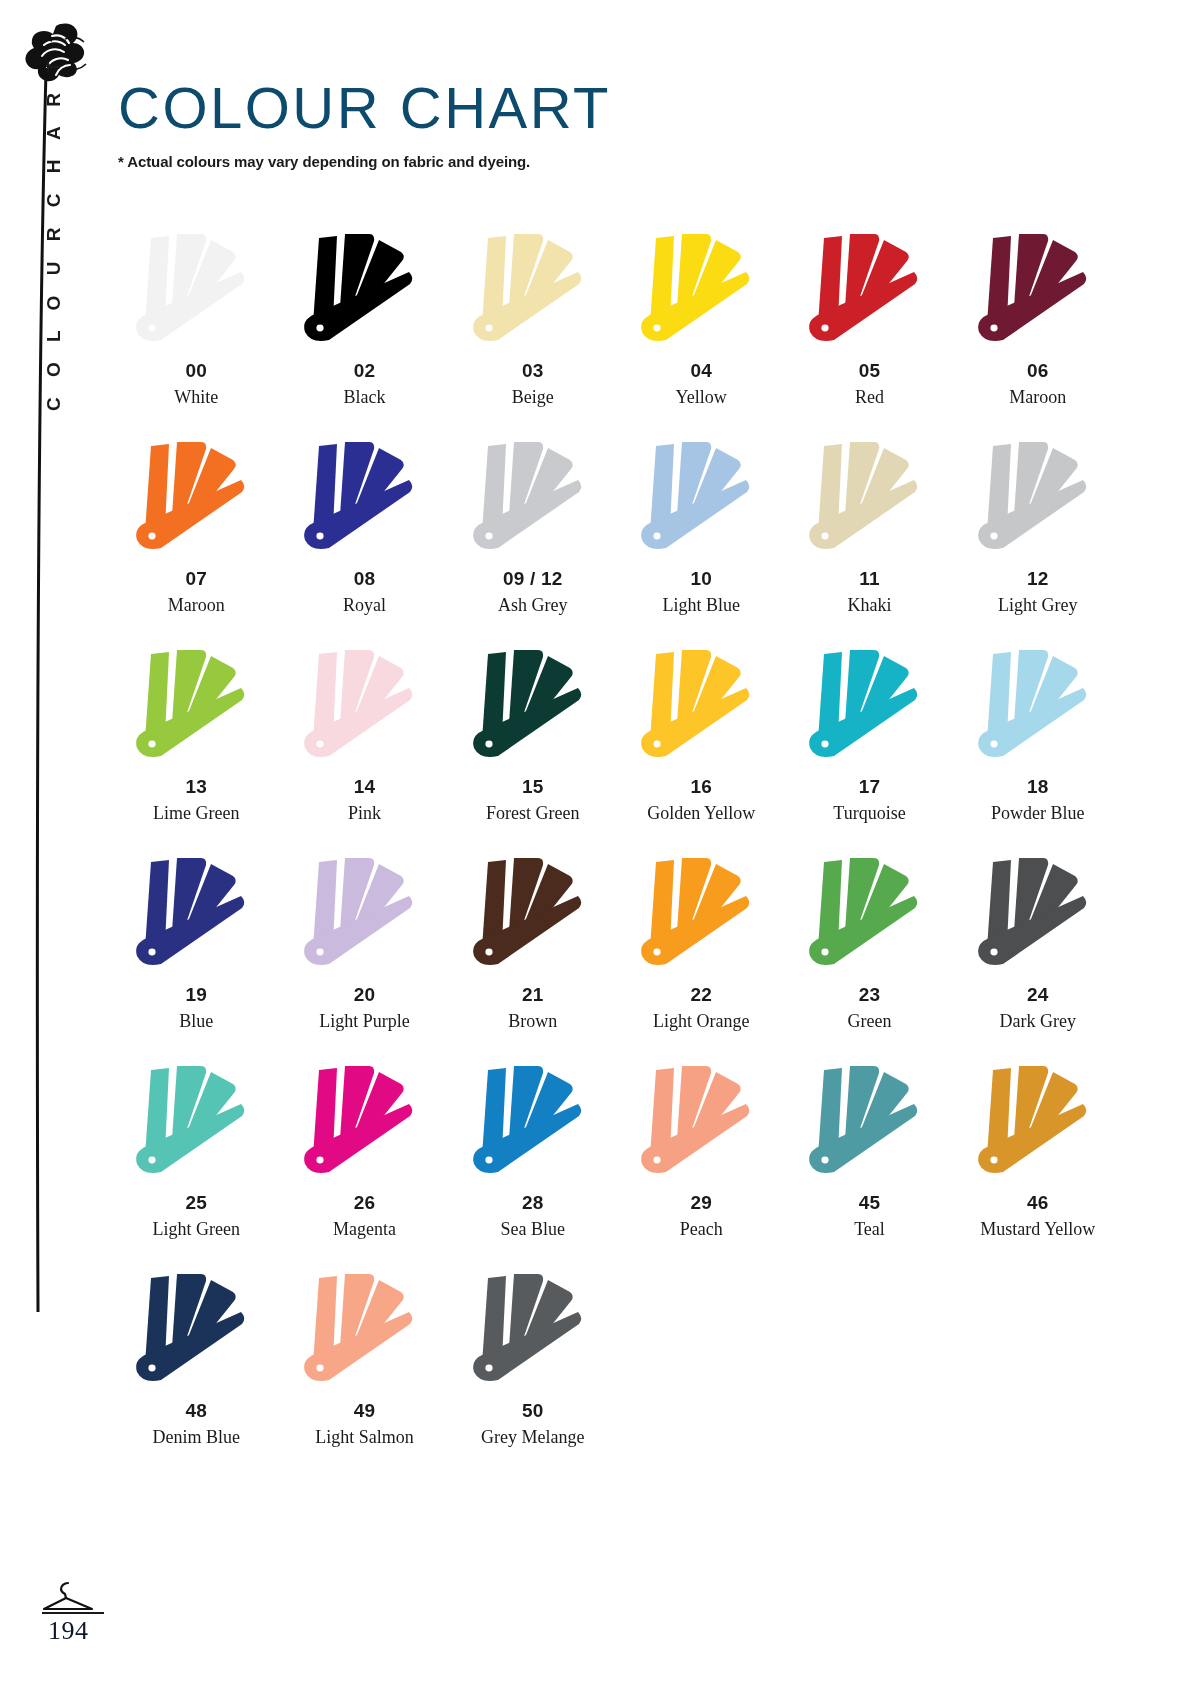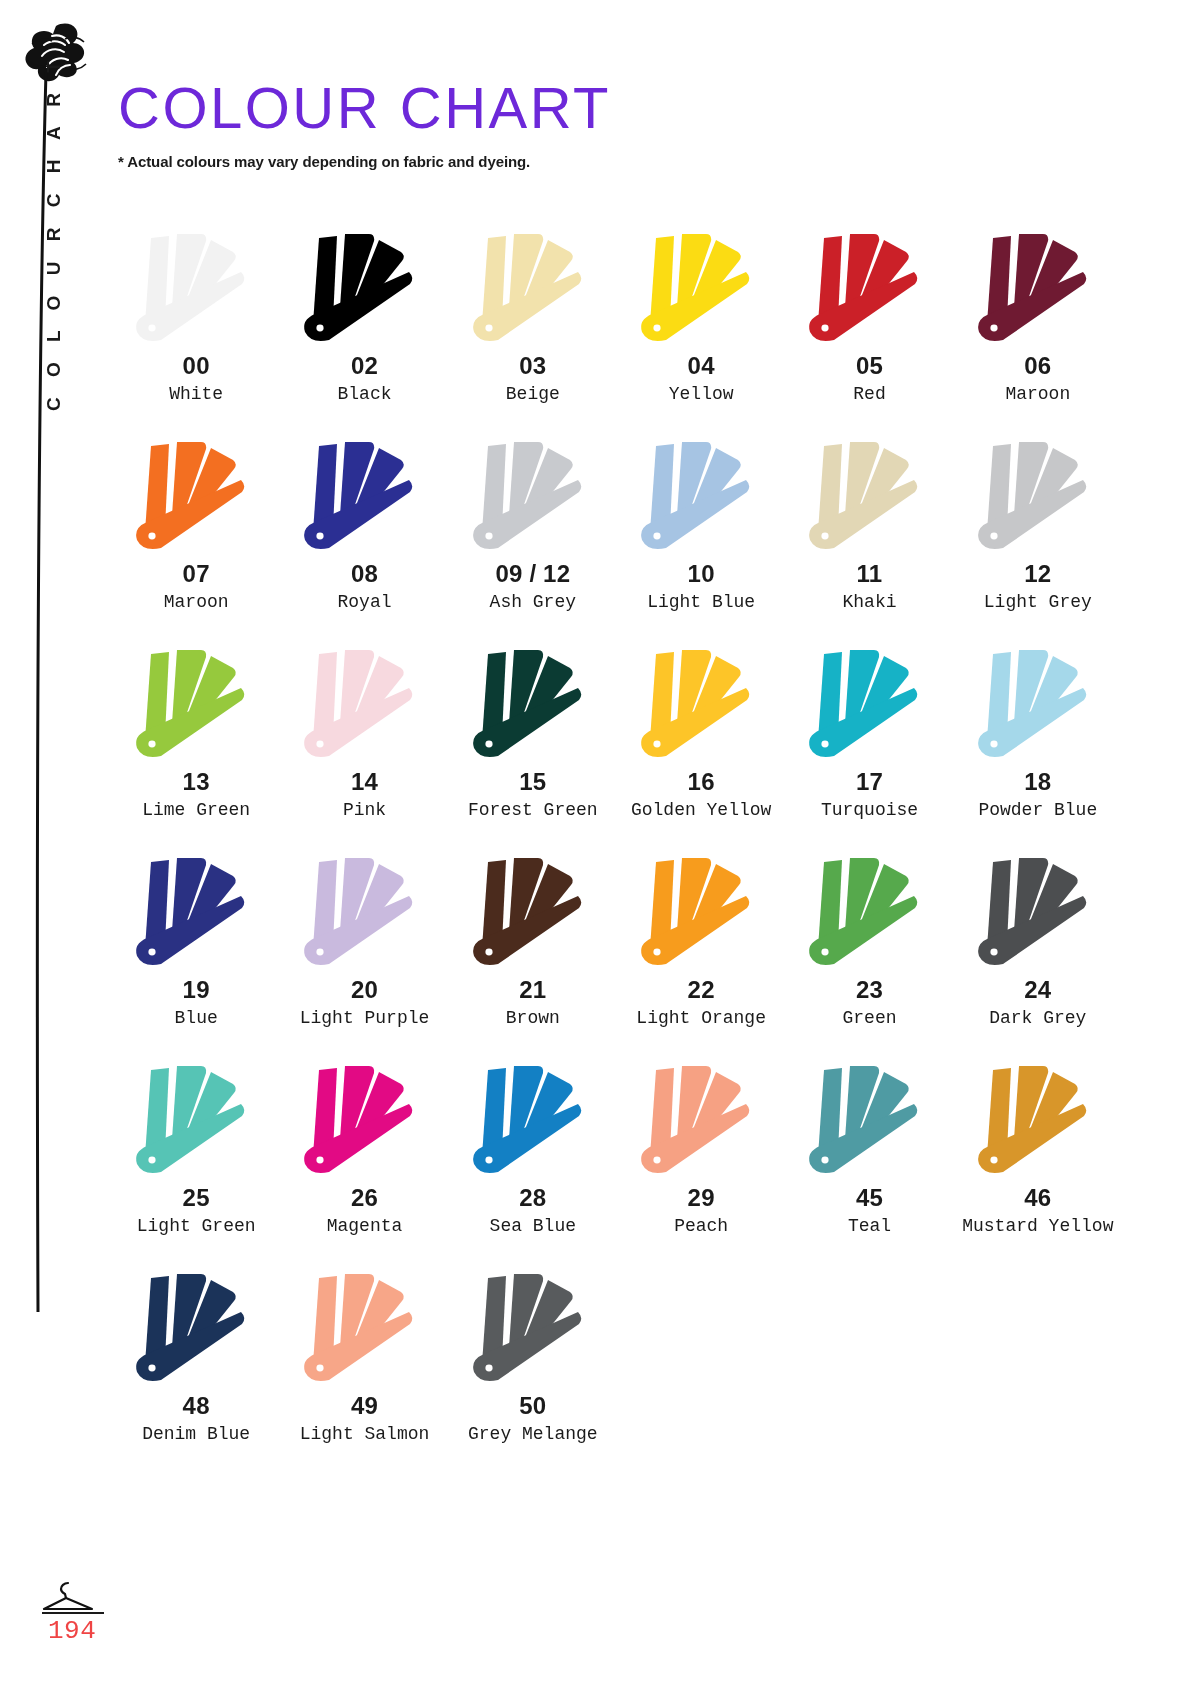--- a/index.html
+++ b/index.html
@@ -52,42 +52,42 @@
   
   .footer {
     position: absolute;
     left: 40px; bottom: 38px;
     width: 140px;
   }
   .hanger { display: block; }
   .page-num {
     font-size: 26px;
     font-weight: 400;
-    color: #ef4444;
+    color: #0f172a;
     letter-spacing: 0.5px;
     padding-left: 8px;
-    font-family: Liberation Mono, monospace;
+    font-family: Liberation Serif, serif;
   }
   .footer-rule {
     width: 62px;
     height: 2px;
     background: #1a1a1a;
     margin: 1px 0 2px 2px;
   }
 
   
   .header {
     position: absolute;
     left: 118px; top: 78px;
   }
   .title {
     font-size: 58px;
     font-weight: 300;
     letter-spacing: 2.5px;
-    color: #6d28d9;
+    color: #0c4a6e;
     line-height: 1.05;
     font-family: "Liberation Sans", sans-serif;
   }
   .subtitle {
     margin-top: 14px;
     font-size: 15px;
     font-weight: 700;
     color: #1b1b1b;
     letter-spacing: -0.1px;
     font-family: "Liberation Sans", sans-serif;
@@ -112,37 +112,38 @@
   }
   .swatch-wrap {
     width: 150px;
     height: 125px;
     display: flex;
     align-items: center;
     justify-content: center;
   }
   .swatch-wrap svg { display: block; }
   .code {
-    font-size: 24px;
+    margin-top: 8px;
+    font-size: 19px;
     font-weight: 700;
     color: #1b1b1b;
     letter-spacing: 0.2px;
     text-align: right;
     line-height: 1.1;
     font-family: "Liberation Sans", sans-serif;
   }
   .cname {
     margin-top: 5px;
     font-size: 18px;
     font-weight: 400;
     color: #1b1b1b;
     text-align: center;
     line-height: 1.15;
     white-space: nowrap;
-    font-family: Liberation Mono, monospace;
+    font-family: Liberation Serif, serif;
   }
 </style>
 </head>
 <body>
 
 <div class="page">
 
   <div class="spine">
 
     <svg class="rose" viewBox="0 0 72 62">

